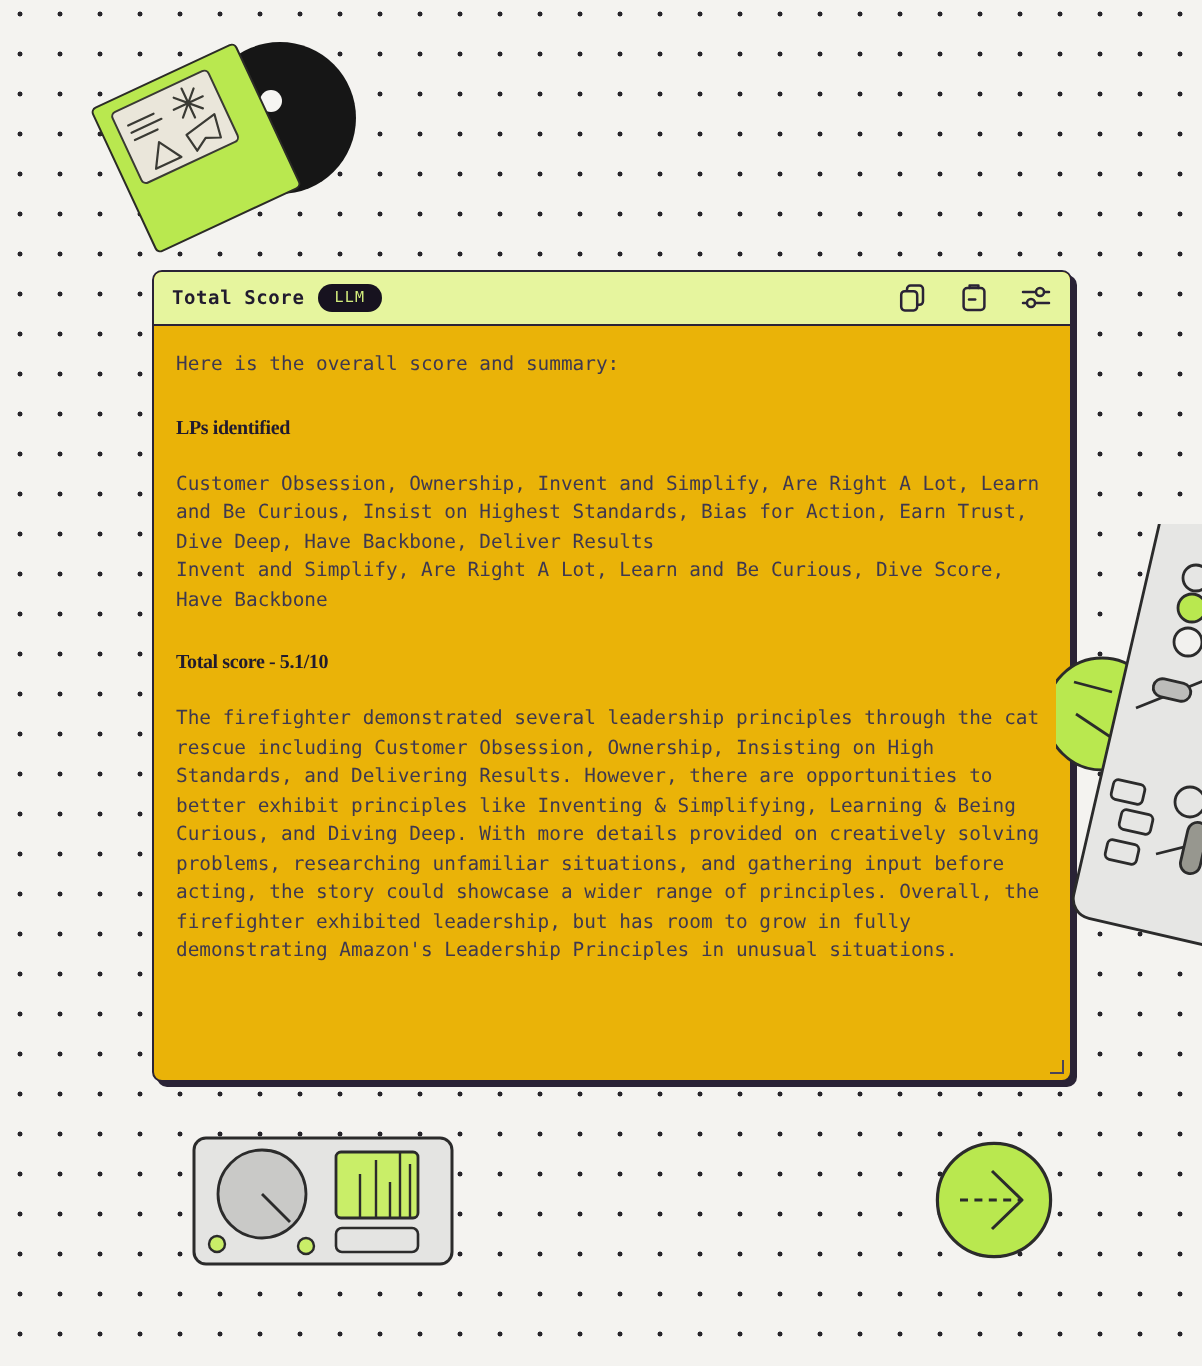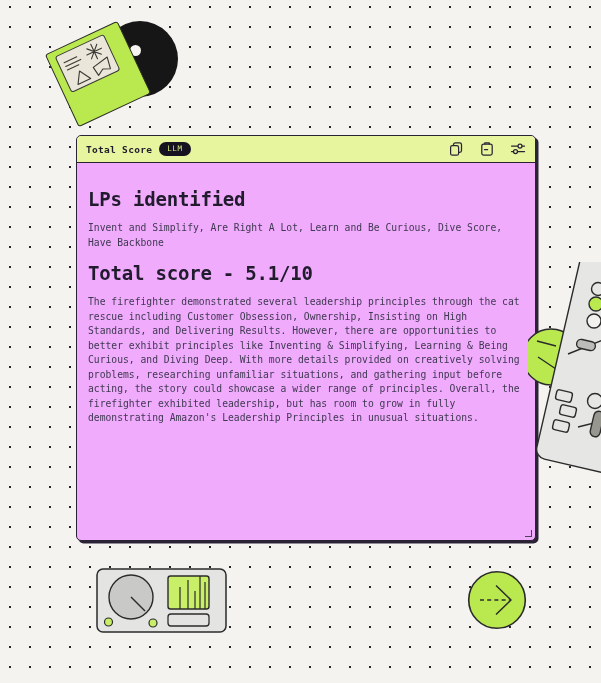--- a/index.html
+++ b/index.html
@@ -25,35 +25,35 @@
   .sleeve-label { position:absolute; left:7px; top:5px; width:54px; height:40px;
     background:#eae6da; border:1.2px solid #3a3a34; border-radius:3px; }
 
   
   .mixer { position:absolute; left:96px; top:567px; }
   .arrow-btn { position:absolute; left:467px; top:570px; }
   .right-panel { position:absolute; left:528px; top:262px; }
 
   
   .card { position:absolute; left:76px; top:135px; width:460px; height:406px;
-    background:#f0abfc; border:1.5px solid #2a2336; border-radius:5px;
+    background:#eab308; border:1.5px solid #2a2336; border-radius:5px;
     box-shadow:2.5px 2.5px 0 #2a2336; overflow:hidden; }
   .card-header { display:flex; align-items:center; height:27px; background:#e6f59e;
     border-bottom:1.5px solid #2a2336; padding:0 9px; gap:7px;
     border-radius:3.5px 3.5px 0 0; }
   .card-title { font-weight:bold; font-size:9.5px; color:#211b2e; letter-spacing:0.3px; }
   .badge { background:#17121f; color:#d3ec7c; font-size:7.5px; font-weight:normal;
     padding:3px 8px; border-radius:9px; letter-spacing:0.6px; line-height:1; }
   .header-actions { margin-left:auto; display:flex; gap:15px; align-items:center; }
   .icon-btn { background:none; border:none; width:16px; height:16px; padding:0;
     display:flex; align-items:center; justify-content:center; cursor:pointer; }
 
   .card-body { padding:13px 11px; color:#3e3850; font-size:9.7px; line-height:14.5px; }
-  .card-body h2 { font-size:19px; line-height:15px; color:#211b2e;
-    margin:16px 0 14px; letter-spacing:-0.2px; }
+  .card-body h2 { font-size:10px; line-height:15px; color:#211b2e;
+    margin:16px 0 14px; letter-spacing:-0.2px;font-family:Liberation Serif, serif; }
   .card-body p { margin:0; }
   .resize-handle { position:absolute; right:3px; bottom:3px; width:7px; height:7px;
     border-right:1.6px solid #4a4458; border-bottom:1.6px solid #4a4458; cursor:nwse-resize; }
 </style>
 </head>
 <body>
 
 <div class="vinyl-disc">
   <div class="vinyl-hole"></div>
 </div>
@@ -99,22 +99,24 @@
             <circle cx="10" cy="5" r="2" fill="#e6f59e"></circle>
             <line x1="1.5" y1="10.5" x2="14.5" y2="10.5"></line>
             <circle cx="5.5" cy="10.5" r="2" fill="#e6f59e"></circle>
           </g>
         </svg>
       </button>
     </span>
   </div>
 
   <div class="card-body">
+    <p class="intro">Here is the overall score and summary:</p>
 
     <h2>LPs identified</h2>
+    <p>Customer Obsession, Ownership, Invent and Simplify, Are Right A Lot, Learn and Be Curious, Insist on Highest Standards, Bias for Action, Earn Trust, Dive Deep, Have Backbone, Deliver Results</p>
 
     <p>Invent and Simplify, Are Right A Lot, Learn and Be Curious, Dive Score, Have Backbone</p>
 
     <h2>Total score - 5.1/10</h2>
     <p>The firefighter demonstrated several leadership principles through the cat rescue including Customer Obsession, Ownership, Insisting on High Standards, and Delivering Results. However, there are opportunities to better exhibit principles like Inventing &amp; Simplifying, Learning &amp; Being Curious, and Diving Deep. With more details provided on creatively solving problems, researching unfamiliar situations, and gathering input before acting, the story could showcase a wider range of principles. Overall, the firefighter exhibited leadership, but has room to grow in fully demonstrating Amazon's Leadership Principles in unusual situations.</p>
   </div>
 
   <div class="resize-handle"></div>
 </div>
 

